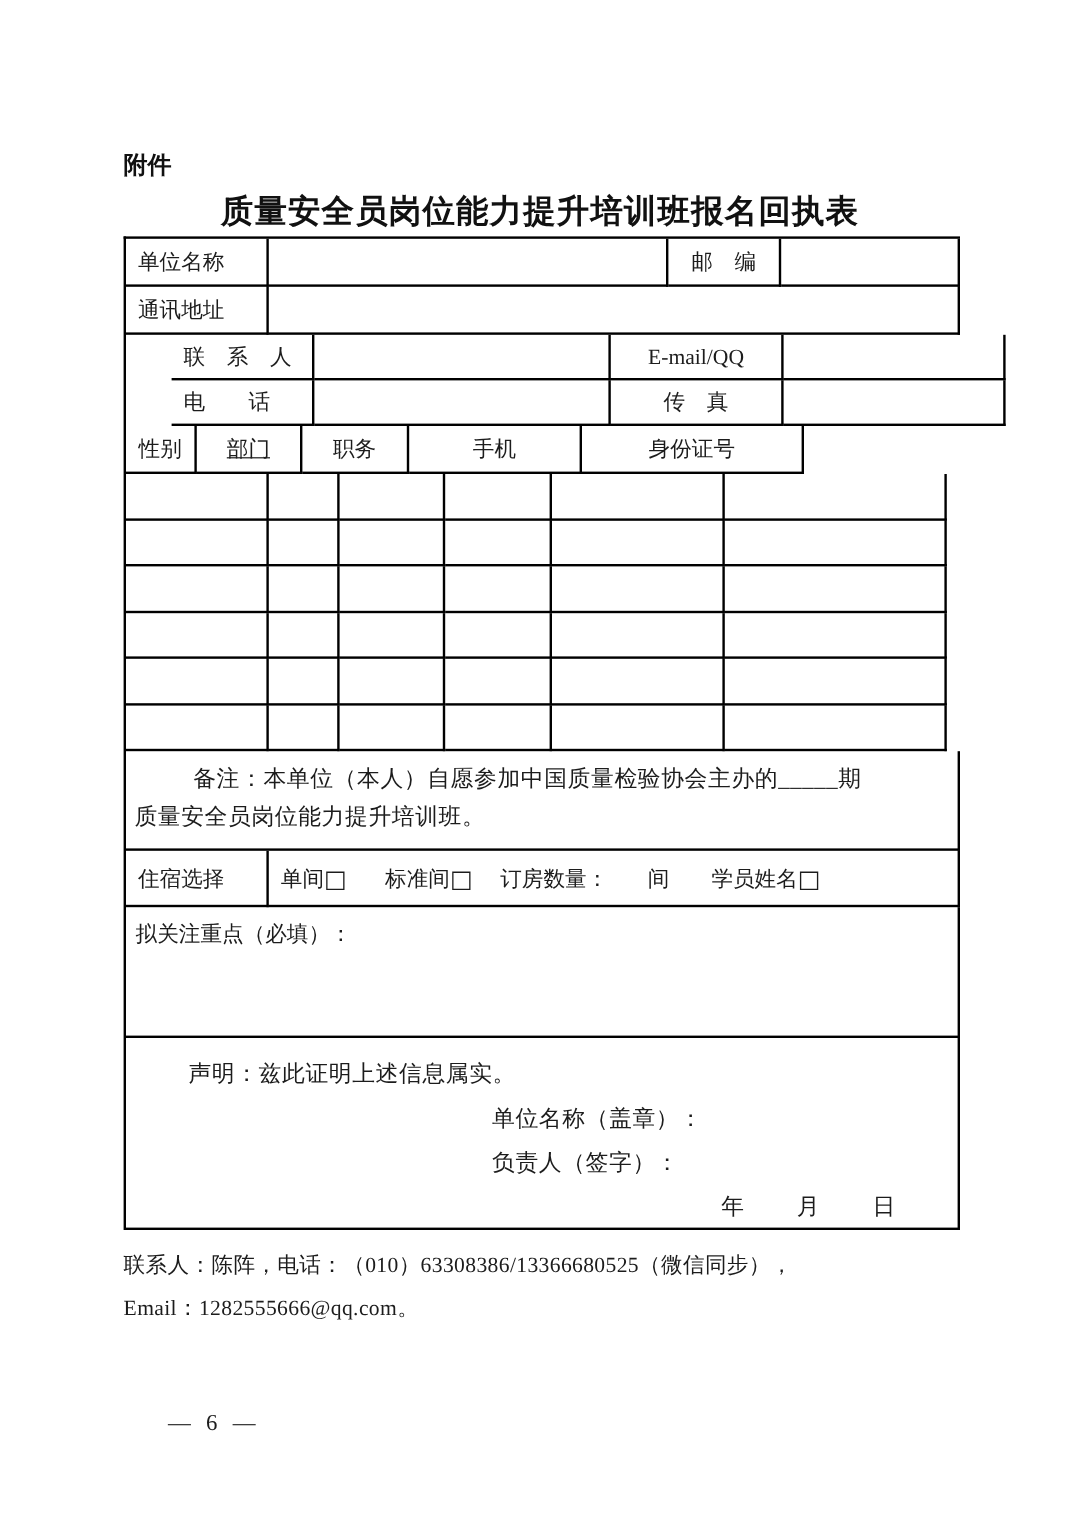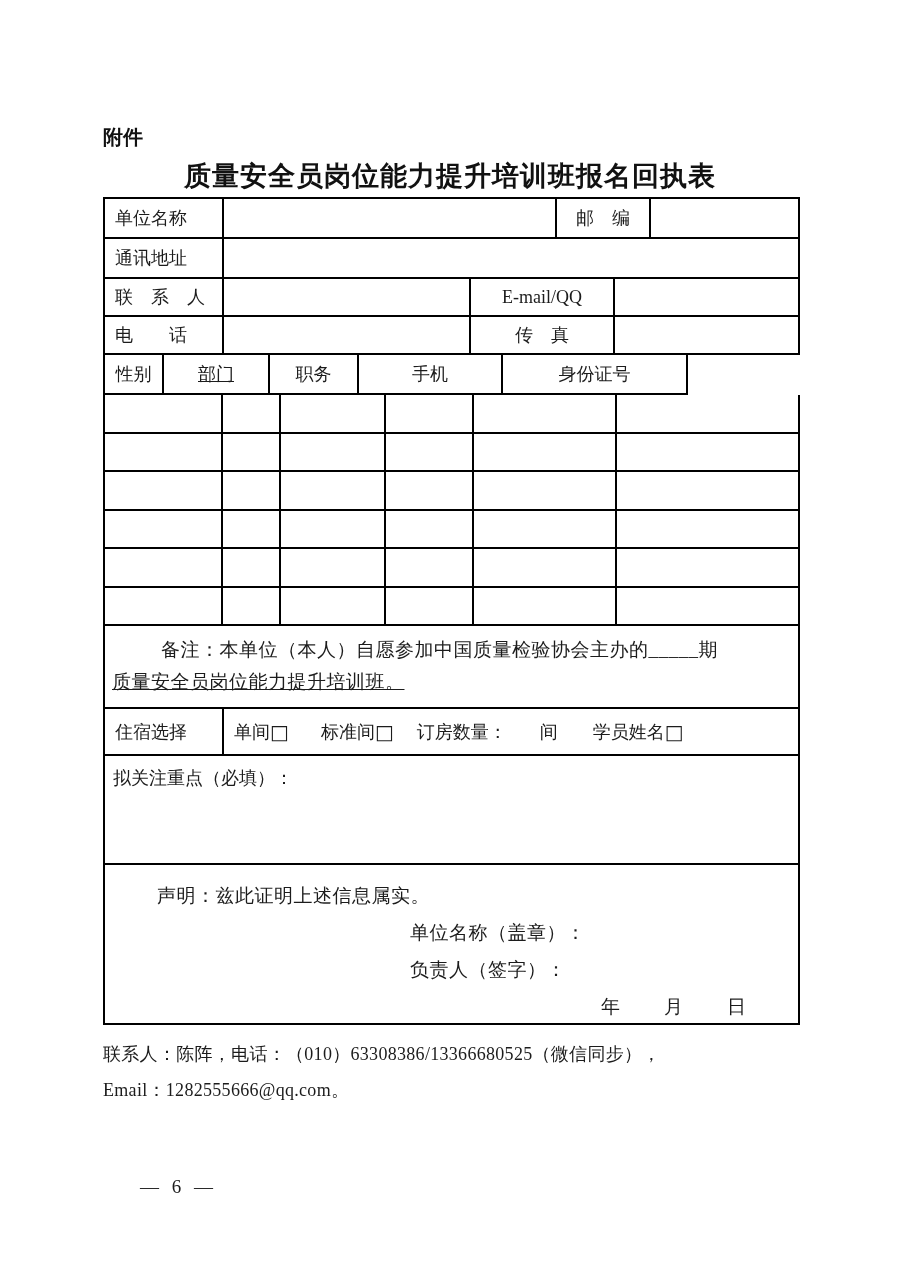--- a/index.html
+++ b/index.html
@@ -23,28 +23,28 @@
     border-top:2px solid #000;border-left:2px solid #000;
     box-sizing:border-box;font-size:18px;
   }
   .row{display:flex;width:695px;}
   .cell{
     box-sizing:border-box;border-right:2px solid #000;border-bottom:2px solid #000;
     display:flex;align-items:center;overflow:hidden;
   }
   .lbl{padding-left:10px;}
   .ctr{justify-content:center;padding-left:0;}
-  .c1{width:119px;} .c2{width:59px;} .c3{width:106px;text-decoration:underline;} .c4{width:89px;}
+  .c1{width:119px;} .c2{width:59px;} .c3{width:88px;text-decoration:underline;} .c4{width:89px;}
   .c5{width:144px;} .c6{width:185px;}
   .w333{width:333px;} .w94{width:94px;} .w149{width:149px;}
   .w576{width:576px;} .w247{width:247px;}
-  .r40{height:40px;} .r38{height:38px;} .re{height:38.5px;}
+  .r40{height:40px;} .r38{height:38px;margin-left:38px;} .re{height:38.5px;}
   .remark-cell{width:695px;height:83px;display:block;font-size:19px;letter-spacing:0.5px;}
   .remark-cell .ln1{text-indent:51px;padding-left:5px;margin-top:8px;line-height:32px;}
-  .remark-cell .ln2{padding-left:7px;line-height:32px;text-decoration:underline;}
+  .remark-cell .ln2{padding-left:7px;line-height:32px;}
   .acc-row{height:47px;align-items:center;}
   .acc-val{padding-left:10px;}
   .acc-item{margin-right:0;}
   .gap1{display:inline-block;width:32px;} .gap2{display:inline-block;width:23px;}
   .gap3{display:inline-block;width:33px;} .gap4{display:inline-block;width:35px;}
   .cbx{font-family:"DejaVu Sans",sans-serif;font-size:20px;line-height:1;position:relative;top:1px;}
   .focus-cell{width:695px;height:109px;display:block;}
   .focus-cell .focus-lbl{padding:10px 0 0 8px;font-size:18px;}
   .decl-cell{width:695px;height:160px;display:block;font-size:19px;letter-spacing:0.5px;}
   .decl-cell .dline{line-height:37px;}

